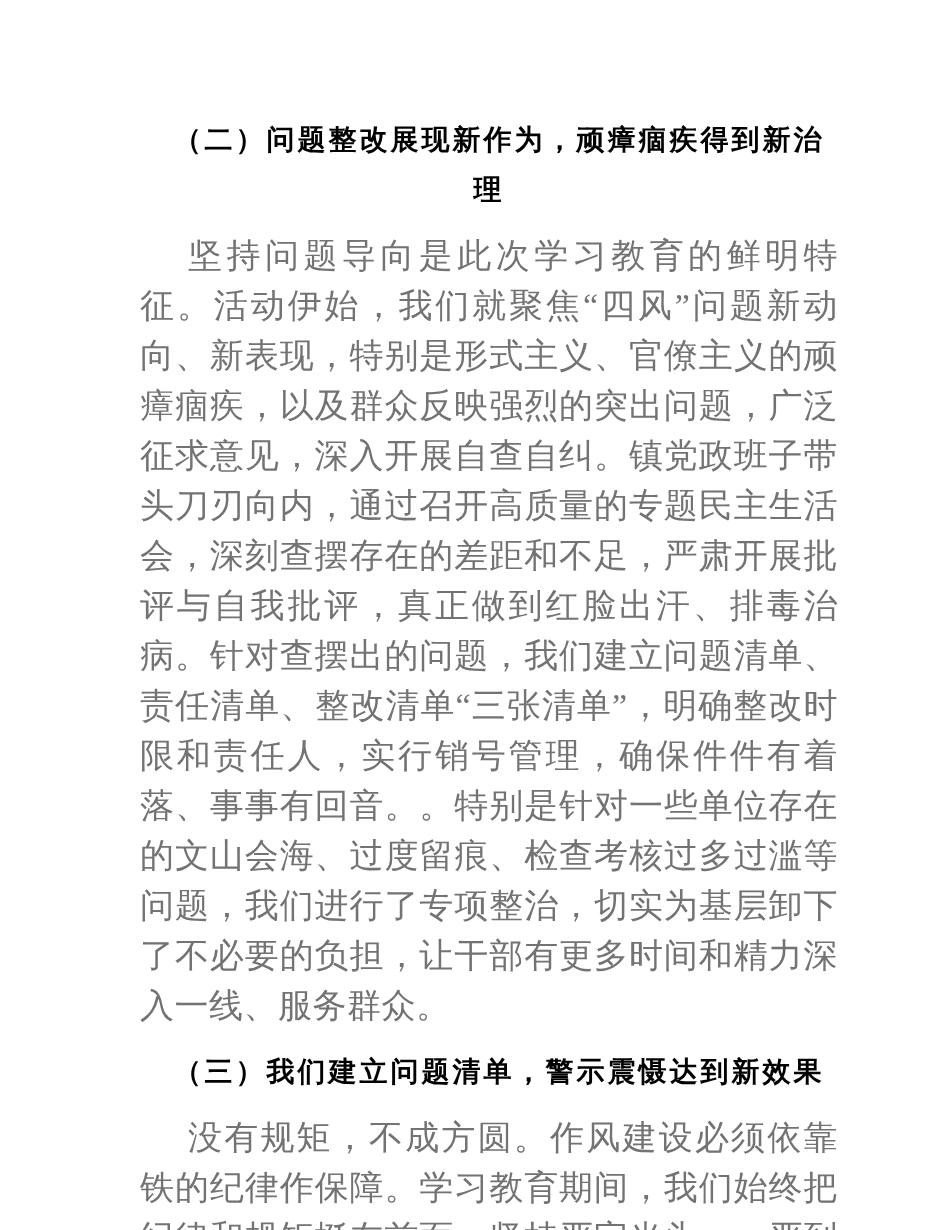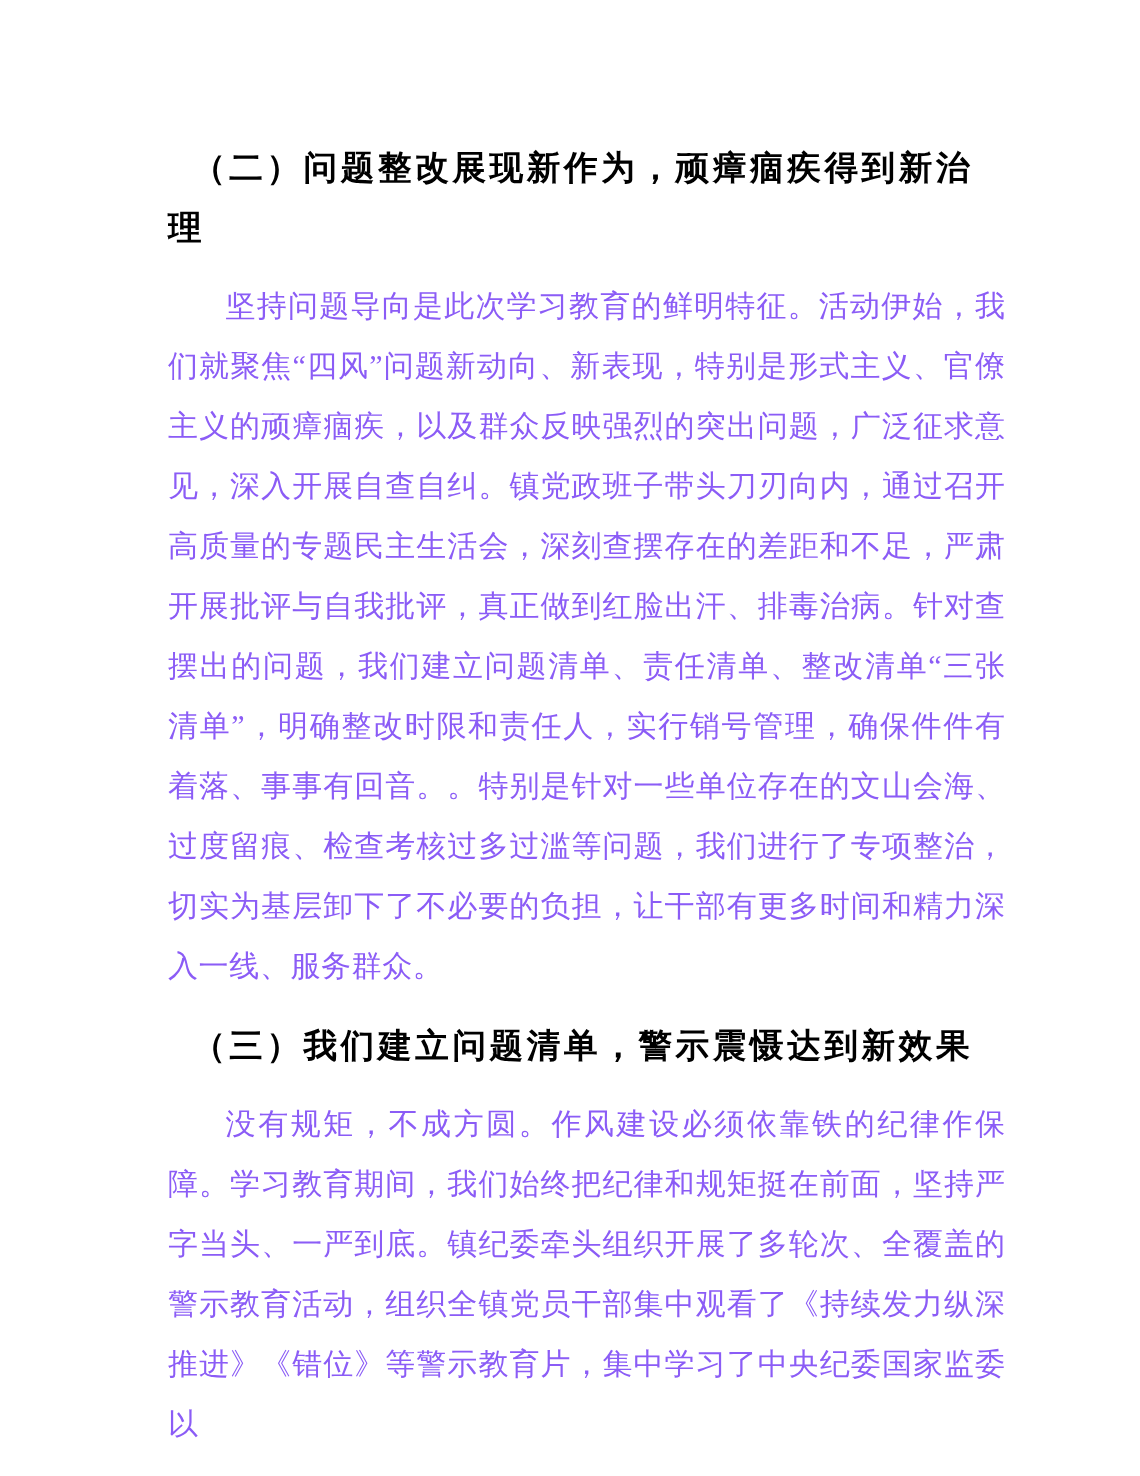--- a/index.html
+++ b/index.html
@@ -25,26 +25,27 @@
     font-size: 28px;
     font-weight: 700;
     color: #000000;
     line-height: 50px;
     letter-spacing: 3px;
     text-indent: 20px;
     margin: 12px 0;
   }
   .section-heading:first-child {
     margin-top: 0;
+    text-align: center;
   }
   .section-paragraph {
     font-family: "Liberation Serif", "DejaVu Serif", serif;
-    font-size: 25px;
+    font-size: 34px;
     font-weight: 400;
-    color: #8b5cf6;
+    color: #737373;
     line-height: 50px;
     letter-spacing: 0.5px;
     text-align: justify;
     text-justify: inter-character;
     text-indent: 48px;
     margin: 16px 0;
   }
 </style>
 </head>
 <body>

